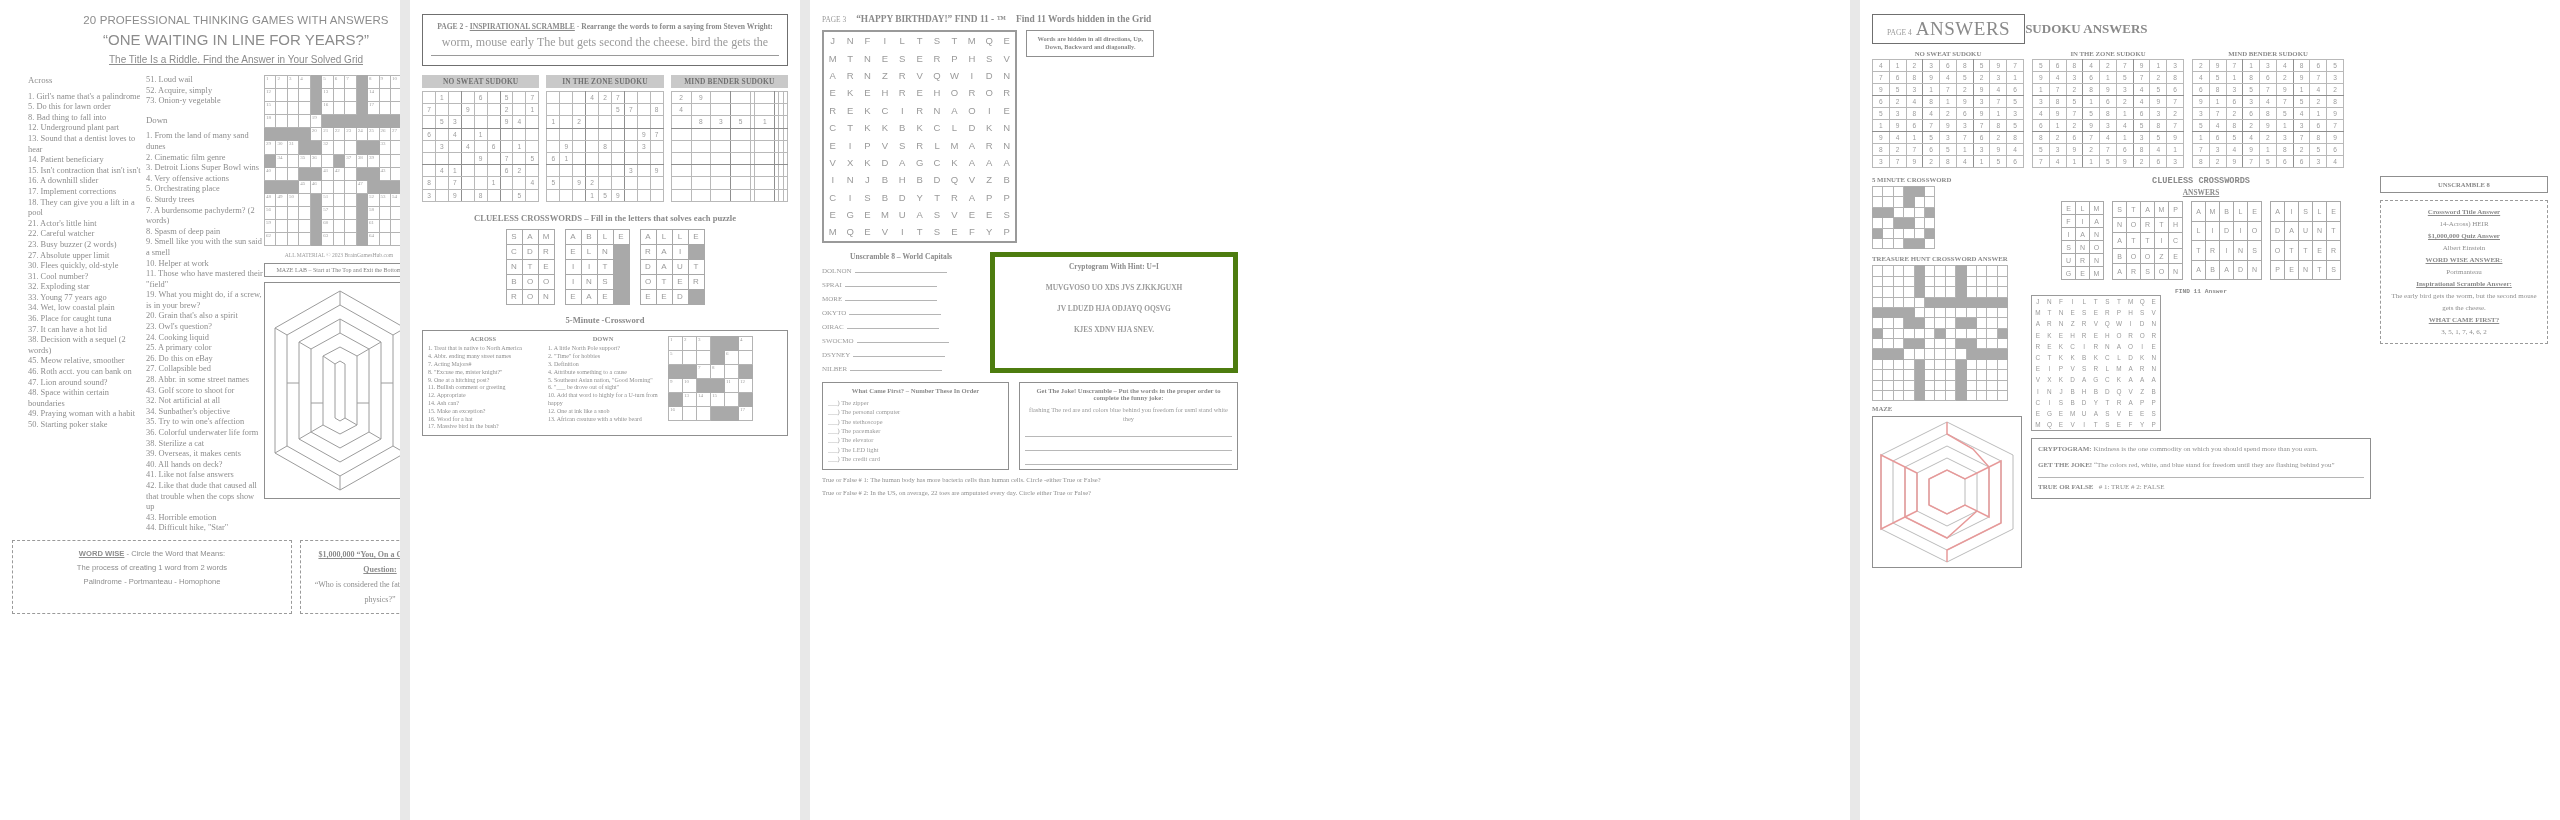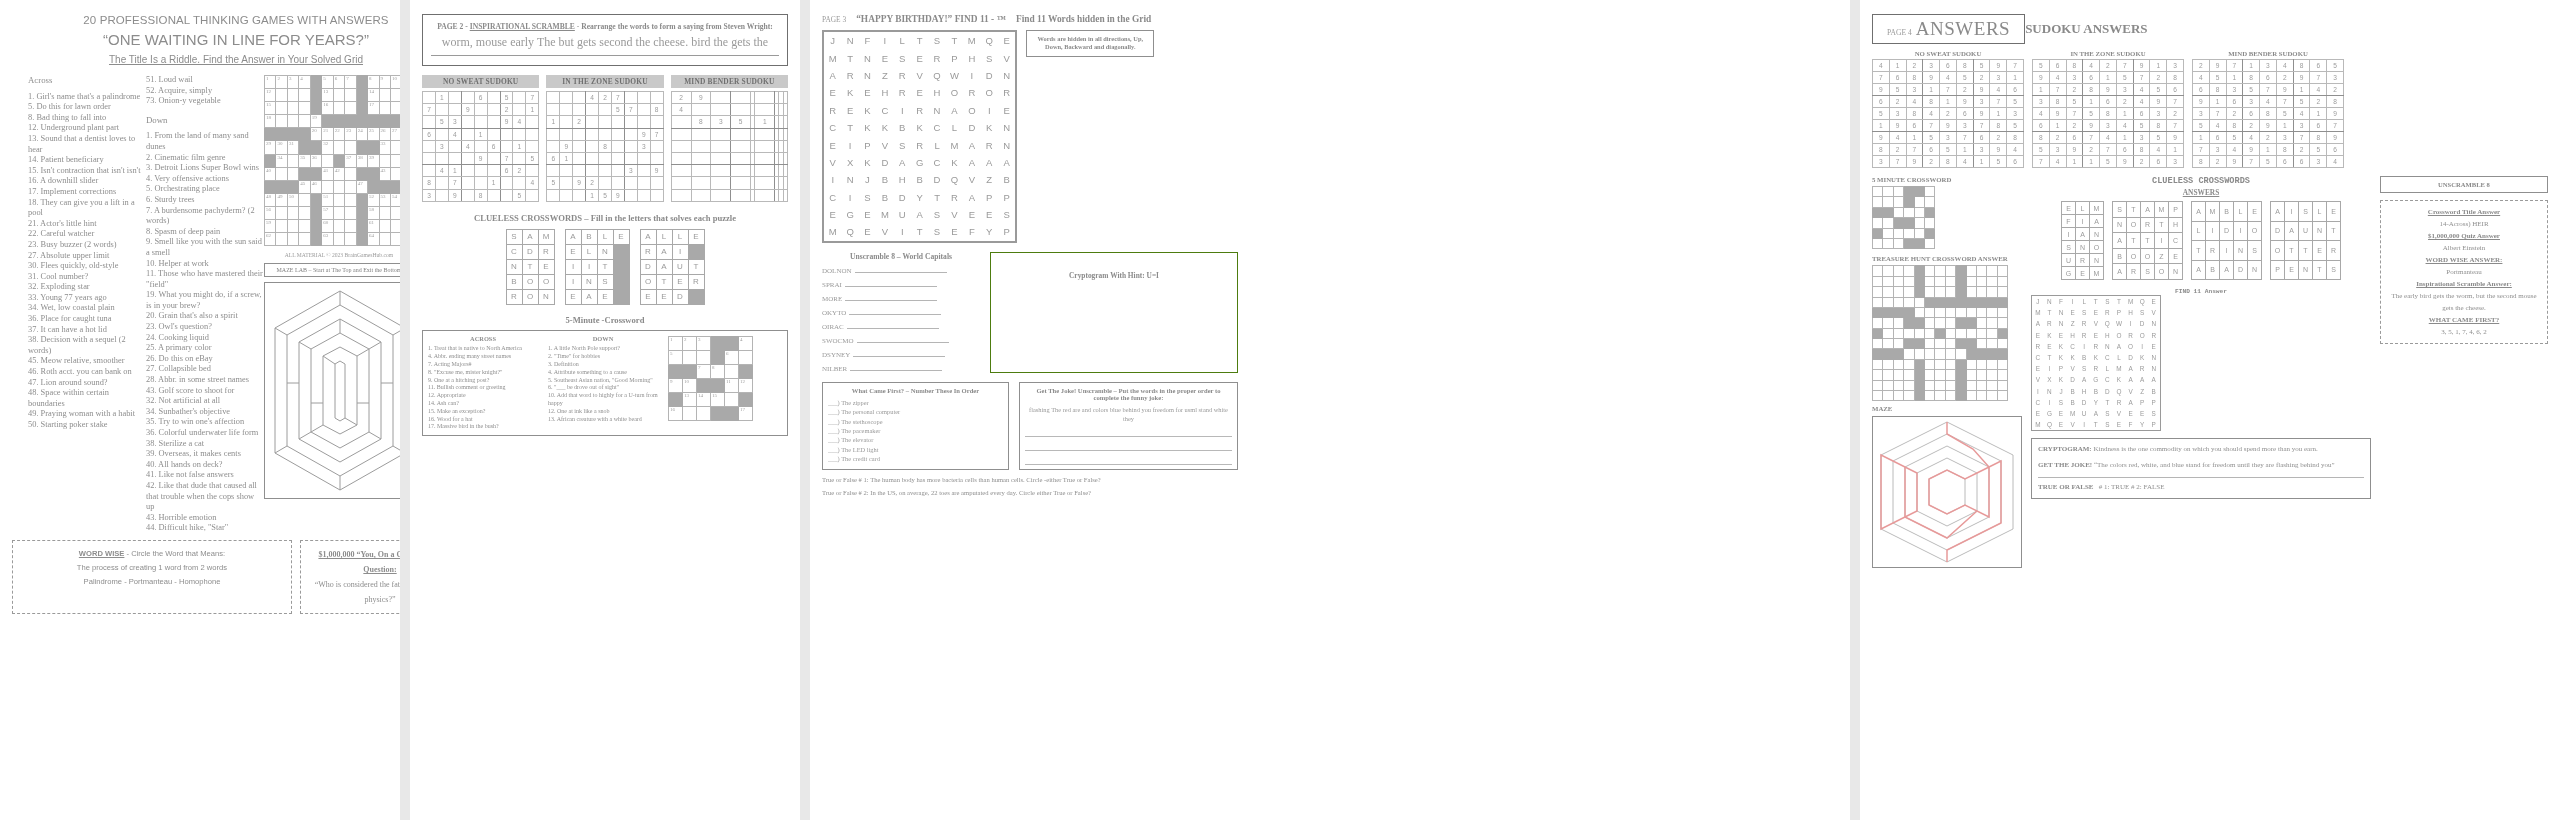--- a/index.html
+++ b/index.html
@@ -58,21 +58,21 @@
   table.ws{border-collapse:collapse;border:2px solid #9a9a9a;}
   table.ws td{width:17.4px;height:17.4px;text-align:center;font-family:"Liberation Sans",sans-serif;font-size:9.5px;color:#9a9a9a;padding:0;}
   .wsside{width:128px;}
   .wsnote{border:1px solid #8f8f8f;font-size:6.4px;font-weight:bold;text-align:center;color:#8a8a8a;padding:4px 3px;line-height:8.4px;}
   .wslist{border:1px dashed #9a9a9a;margin-top:5px;padding:5px 0;text-align:center;font-family:"Liberation Sans",sans-serif;font-size:7.4px;line-height:10.8px;color:#9a9a9a;}
   .p3mid{display:flex;gap:10px;margin-top:9px;}
   .unsc{width:158px;}
   .secth{font-size:7.6px;font-weight:bold;text-align:center;color:#8a8a8a;}
   .unscline{font-size:7px;color:#9a9a9a;margin-top:6px;}
   .unscline .ln{display:inline-block;border-bottom:1px solid #b5b5b5;width:92px;margin-left:3px;}
-  .crypto{flex:1;border:1px solid #4d7c0f;padding:18px 6px;}
+  .crypto{flex:1;border:5px solid #4d7c0f;padding:5px 6px;}
   .cryptoh{font-size:7.4px;font-weight:bold;text-align:center;color:#8a8a8a;}
   .cryptoline{font-size:7.4px;font-weight:bold;text-align:center;color:#9a9a9a;margin-top:12px;}
   .p3bot{display:flex;gap:10px;margin-top:9px;}
   .wcf{width:175px;border:1px solid #8f8f8f;padding:4px 5px;}
   .wcf .h{font-size:6.6px;font-weight:bold;text-align:center;color:#8a8a8a;}
   .wcf ul{margin:4px 0 0;padding:0;list-style:none;font-size:6.4px;line-height:9.4px;color:#9a9a9a;}
   .wcf li:before{content:"___) ";}
   .gtj{flex:1;border:1px solid #8f8f8f;padding:4px 5px;}
   .gtj .h{font-size:6.6px;font-weight:bold;text-align:center;color:#8a8a8a;}
   .gtj p{margin:4px 0 0;font-size:6.4px;line-height:9px;text-align:center;color:#9a9a9a;}
@@ -1134,20 +1134,25 @@
           <div class="unscline"><span>MORE</span><span class="ln"></span></div>
           <div class="unscline"><span>OKYTO</span><span class="ln"></span></div>
           <div class="unscline"><span>OIRAC</span><span class="ln"></span></div>
           <div class="unscline"><span>SWOCMO</span><span class="ln"></span></div>
           <div class="unscline"><span>DSYNEY</span><span class="ln"></span></div>
           <div class="unscline"><span>NILBER</span><span class="ln"></span></div>
         </div>
     </div>
     <div class="crypto">
       <div class="cryptoh">Cryptogram With Hint: U=I</div>
+      <div id="p3-cr">
+          <div class="cryptoline">MUVGVOSO UO XDS JVS ZJKKJGUXH</div>
+          <div class="cryptoline">JV LDUZD HJA ODJAYQ OQSVG</div>
+          <div class="cryptoline">KJES XDNV HJA SNEV.</div>
+        </div>
     </div>
   </div>
 
   <div class="p3bot">
     <div class="wcf">
       <div class="h">What Came First? – Number These In Order</div>
       <ul id="p3-wcf">
           <li>The zipper</li>
           <li>The personal computer</li>
           <li>The stethoscope</li>

